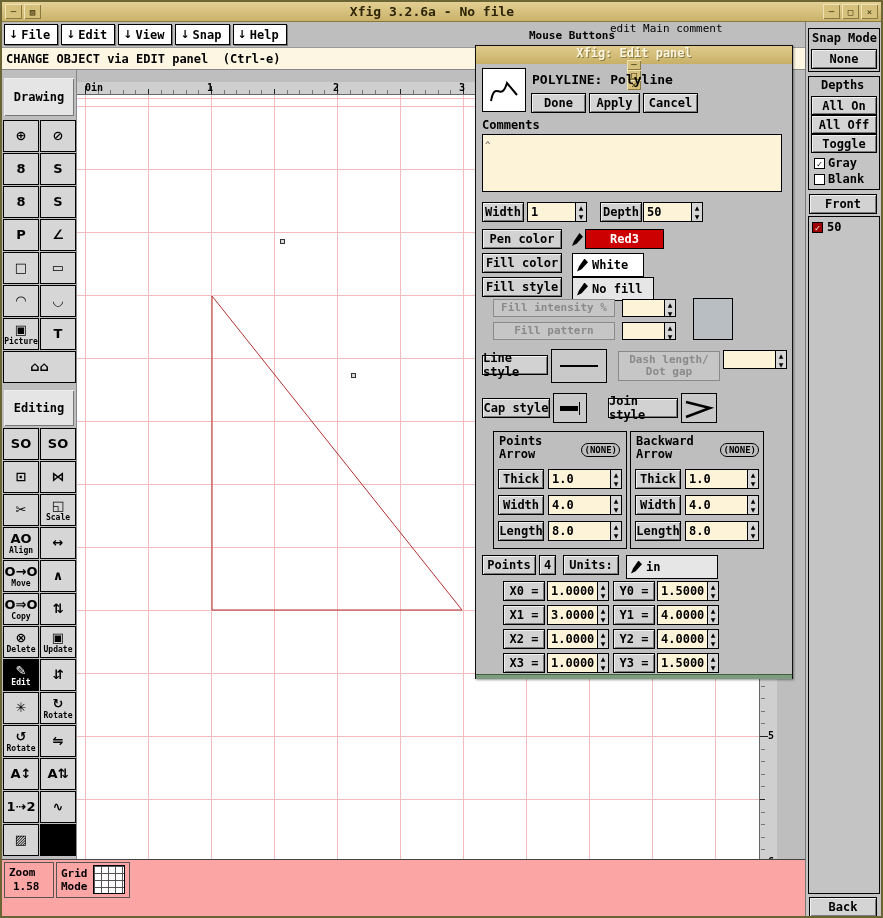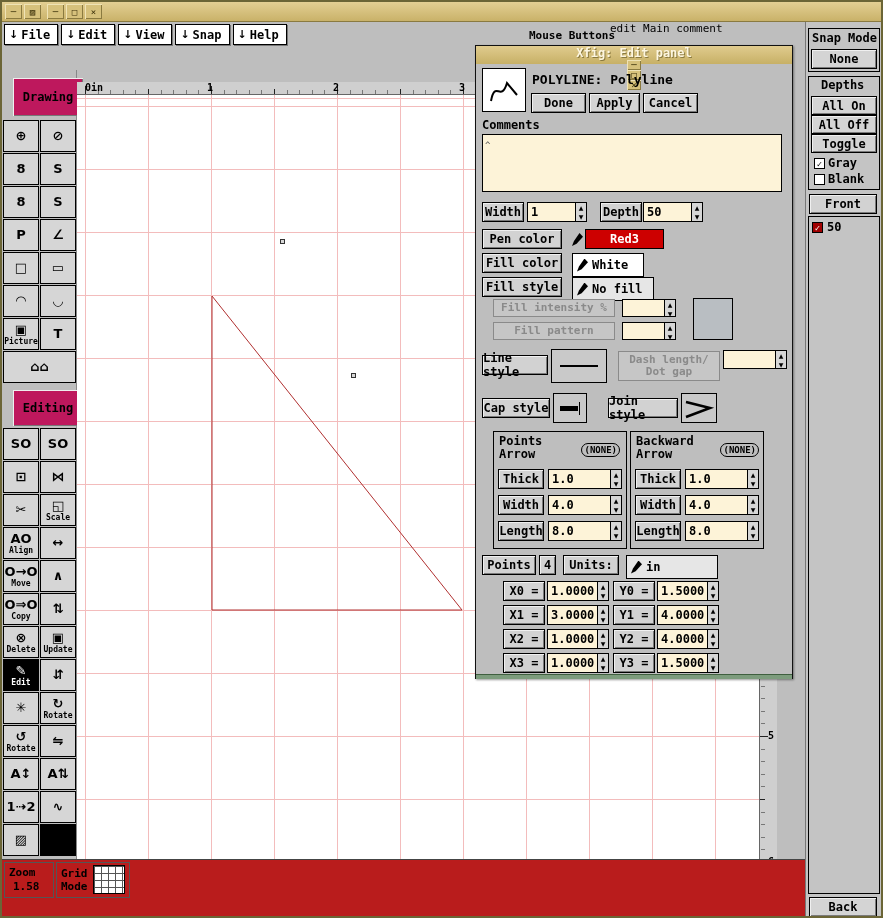--- a/index.html
+++ b/index.html
@@ -26,22 +26,22 @@
   .menu-arrow { font-family:"DejaVu Sans", sans-serif; font-size:11px; font-weight:bold; }
   .mouse-lbl { left:527px; top:7px; font-size:11px; font-weight:bold; }
   .balloon-lbl { left:608px; top:0px; font-size:11px;text-align:right; }
 
   
   .msgline { left:0; top:45px; width:803px; height:23px; background:#fdf6e2; border-top:1px solid #999; border-bottom:1px solid #888;
     font-weight:bold; padding:4px 4px; white-space:pre; }
 
   
   .leftpanel { left:0; top:68px; width:75px; height:789px; background:#bebebe; border-right:1px solid #888; }
-  .mode-header { background:#be185d; box-shadow:inset 1px 1px 0 #efefef, inset -1px -1px 0 #777;
-    display:flex; align-items:center; justify-content:center; font-weight:bold;margin-left:9px; }
+  .mode-header { background:#e5e5e5; box-shadow:inset 1px 1px 0 #efefef, inset -1px -1px 0 #777;
+    display:flex; align-items:center; justify-content:center; font-weight:bold; }
   #drawing-grid, #editing-grid { position:absolute; left:1px; display:grid; grid-template-columns:36px 36px; grid-auto-rows:32px; gap:1px; }
   #drawing-grid { top:50px; }
   #editing-grid { top:358px;border-radius:25px; }
   .tool { background:#d6d6d6; border:1px solid #000; display:flex; flex-direction:column; align-items:center; justify-content:center; overflow:hidden; }
   .tool-glyph { font-family:"DejaVu Sans", sans-serif; font-weight:bold; font-size:13px; line-height:14px; }
   .tool-label { font-size:8px; font-weight:bold; line-height:9px; }
   .tool.wide { grid-column:span 2; }
   .tool.selected { background:#000; color:#fff; }
   .tool.swatch { background:#000; }
 
@@ -58,21 +58,21 @@
   .v-tick { position:absolute; left:0; height:1px; width:8px; background:#222; }
   .v-tick.minor { width:5px; }
   .v-lab { position:absolute; left:8px; margin-top:-6px; font-size:10px; font-weight:bold; }
   #canvas { left:75px; top:93px; width:682px; height:764px; background-color:#fff;
     background-image:repeating-linear-gradient(to right,#f3bcbc 0 1px,transparent 1px 63px),
                      repeating-linear-gradient(to bottom,#f3bcbc 0 1px,transparent 1px 63px);
     background-position:8px 11px; overflow:hidden; }
   .pmark { position:absolute; width:5px; height:5px; border:1px solid #333; background:#d8d8d8; }
 
   
-  .bottombar { left:0; top:857px; width:803px; height:59px; background:#b91c1c; border-top:1px solid #444;padding-left:8px; }
+  .bottombar { left:0; top:857px; width:803px; height:59px; background:#fca5a5; border-top:1px solid #444;padding-left:8px; }
   .zoombox { left:2px; top:2px; width:50px; height:36px; border:1px solid #555; }
   .gridbox { left:54px; top:2px; width:74px; height:36px; border:1px solid #555; }
   .small-b { font-size:11px; font-weight:bold; }
   .grid-icon { left:36px; top:2px; width:32px; height:29px; background-color:#fff; border:1px solid #000;
     background-image:repeating-linear-gradient(to right,#555 0 1px,transparent 1px 7px),
                      repeating-linear-gradient(to bottom,#555 0 1px,transparent 1px 7px); }
 
   
   .sidebar { left:803px; top:20px; width:76px; height:896px; background:#c4c4c4; border-left:1px solid #777; }
   .sb-box { position:absolute; left:2px; width:72px; border:1px solid #000; }
@@ -110,20 +110,21 @@
 </head>
 <body>
 
 <div class="window">
 
   <div class="abs titlebar">
     <div class="tb-left">
       <div class="tb-btn">─</div>
       <div class="tb-btn">▨</div>
     </div>
+    <div class="tb-title">Xfig 3.2.6a - No file</div>
     <div class="tb-right">
       <div class="tb-btn">─</div>
       <div class="tb-btn">□</div>
       <div class="tb-btn">×</div>
     </div>
   </div>
 
   <div class="abs menubar">
     <div id="menu-items">
         <div class="menu-btn">
@@ -144,20 +145,21 @@
         </div>
         <div class="menu-btn">
           <span class="menu-arrow">↓</span>
           <span class="menu-label">Help</span>
         </div>
       </div>
     <div class="abs mouse-lbl">Mouse Buttons</div>
     <div class="abs balloon-lbl">edit Main comment</div>
   </div>
 
+  <div class="abs msgline">CHANGE OBJECT via EDIT panel  (Ctrl-e)</div>
 
   <div class="abs leftpanel">
     <div class="abs mode-header" style="left:2px;top:8px;width:70px;height:38px">Drawing</div>
     <div id="drawing-grid">
         <div class="tool">
           <span class="tool-glyph">⊕</span>
         </div>
         <div class="tool">
           <span class="tool-glyph">⊘</span>
         </div>

